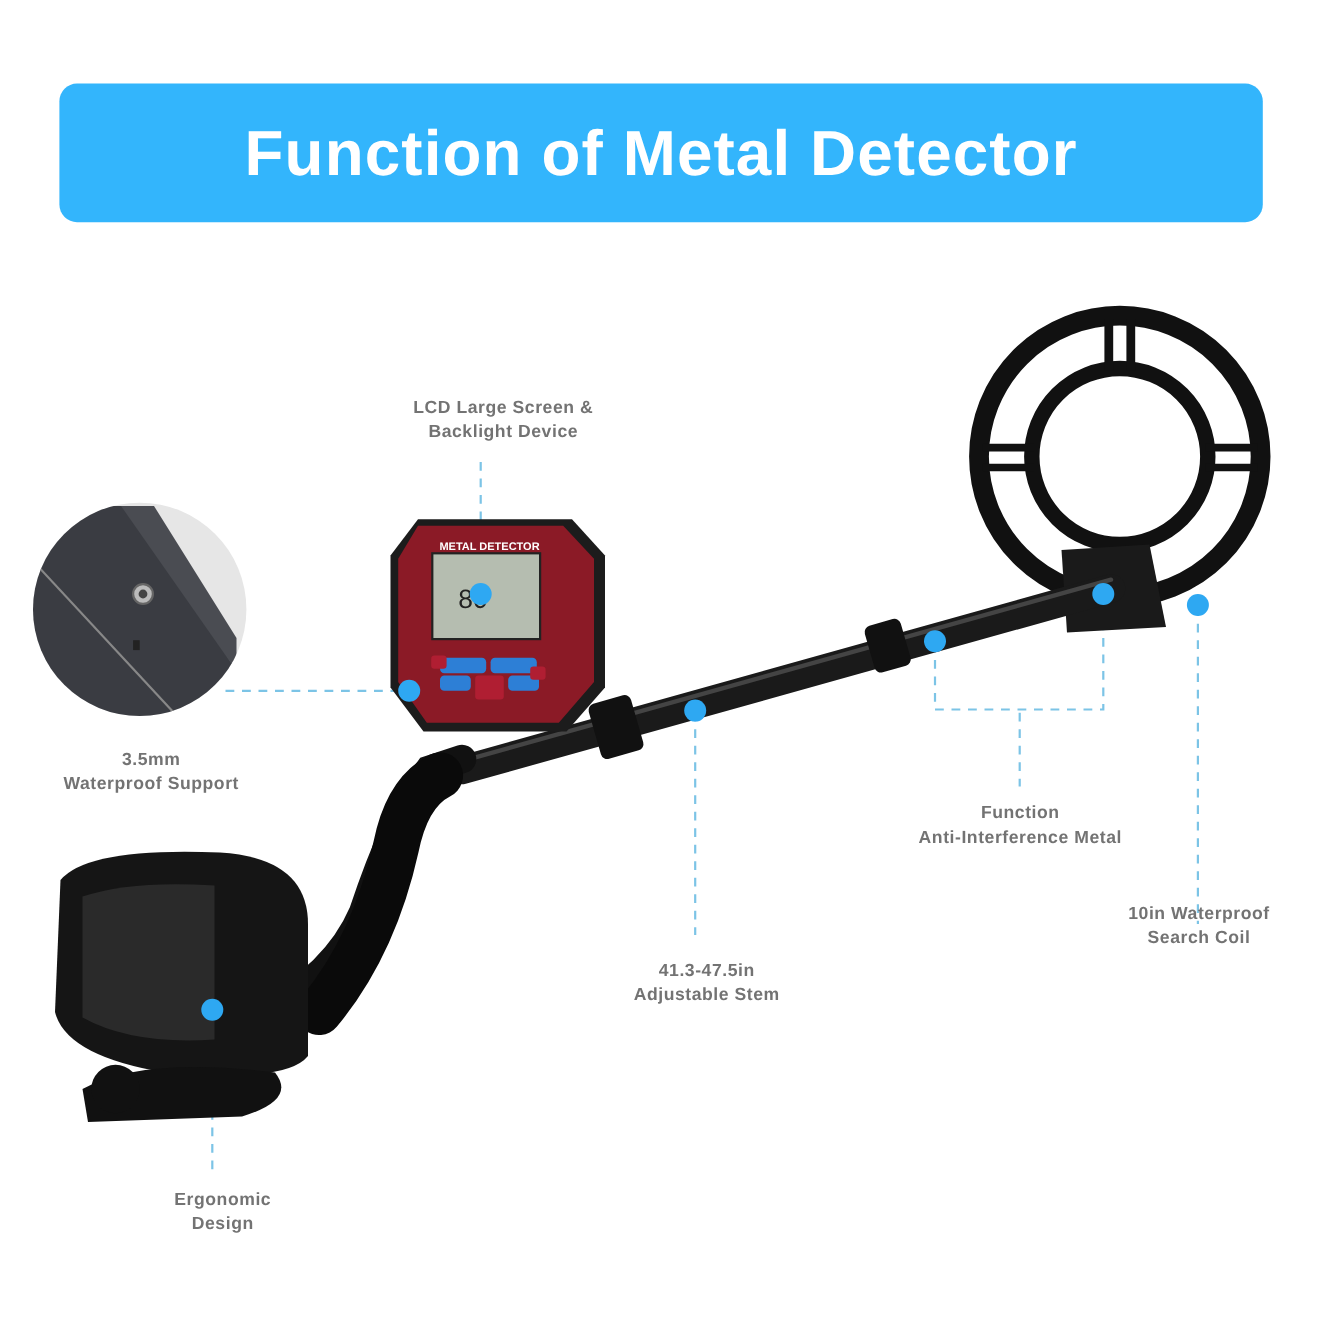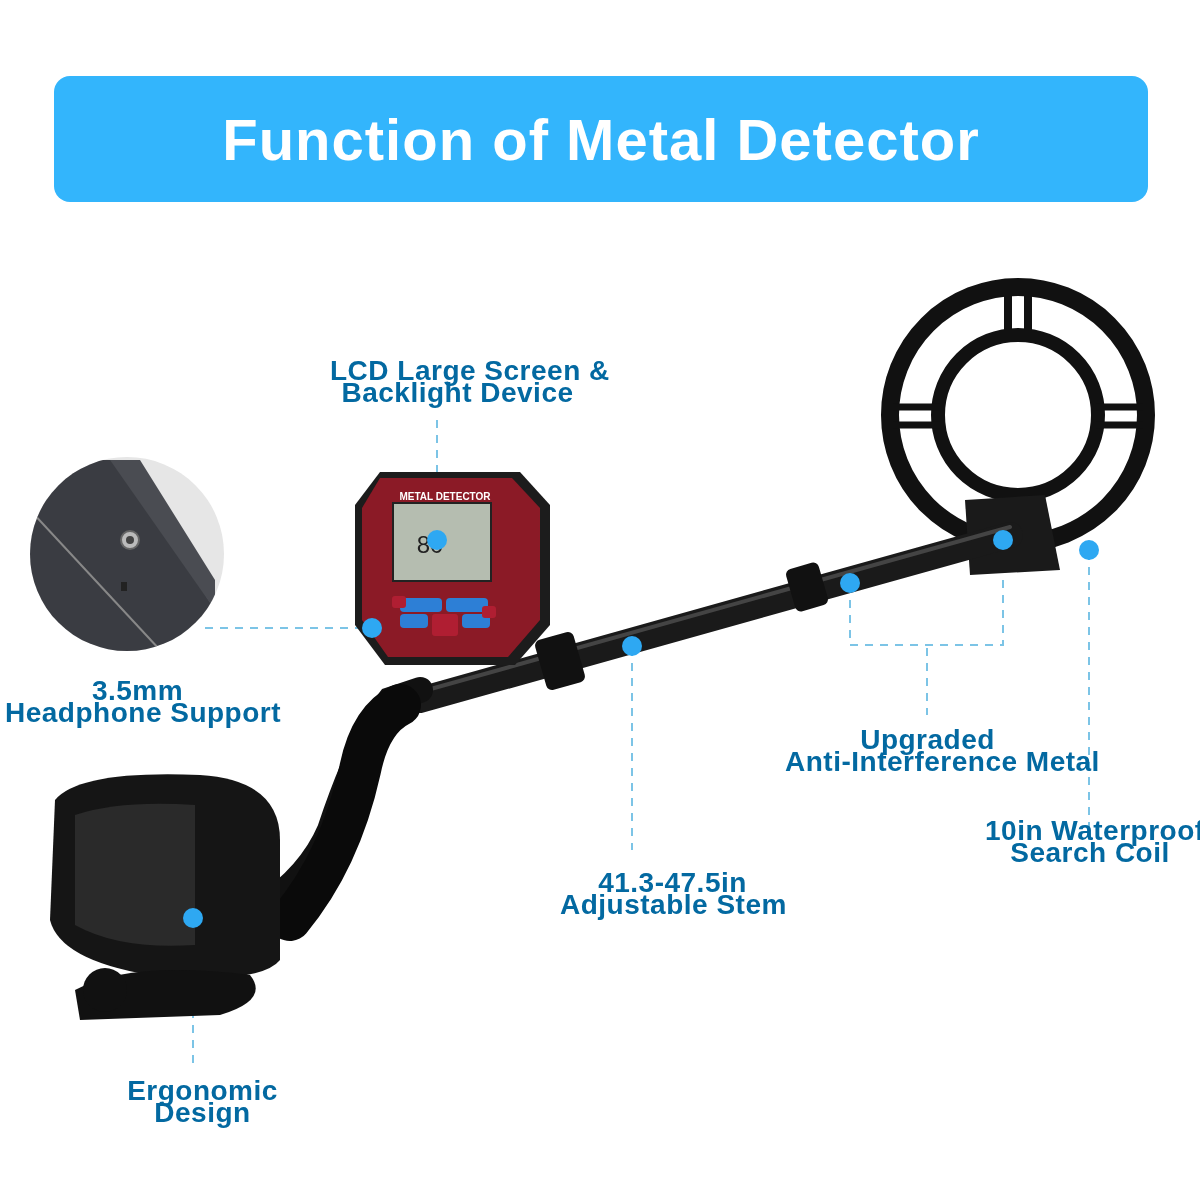--- a/index.html
+++ b/index.html
@@ -1,19 +1,19 @@
 <!DOCTYPE html>
 <html><head>
 <meta charset="utf-8">
 <style>
   html,body{margin:0;padding:0;background:#fff;}
   body{width:1200px;height:1200px;position:relative;overflow:hidden;font-family:"Liberation Sans",sans-serif;}
   .banner{position:absolute;left:54px;top:76px;width:1094px;height:126px;background:#33b5fc;border-radius:16px;display:flex;align-items:center;justify-content:center;text-align:center;}
   .banner h1{margin:0;color:#fff;font-size:58px;font-weight:bold;letter-spacing:1px;}
-  .label{position:absolute;text-align:center;font-weight:bold;font-size:28px;line-height:22px;color:#0369a1;letter-spacing:0.5px;white-space:pre;}
+  .label{position:absolute;text-align:center;font-weight:bold;font-size:16px;line-height:22px;color:#737373;letter-spacing:0.5px;white-space:pre;}
   svg.art{position:absolute;left:0;top:0;}
   .dot{fill:#2ea8f2;}
 </style>
 </head>
 <body>
 
 <div class="banner">
   <h1>Function of Metal Detector</h1>
 </div>
 
@@ -90,21 +90,21 @@
   <circle class="dot" cx="632" cy="646" r="10"></circle>
   <circle class="dot" cx="850" cy="583" r="10"></circle>
   <circle class="dot" cx="1003" cy="540" r="10"></circle>
   <circle class="dot" cx="1089" cy="550" r="10"></circle>
   <circle class="dot" cx="193" cy="918" r="10"></circle>
 </svg>
 
 <div class="label" style="left:330px;top:360px;width:255px;">LCD Large Screen &amp;
 Backlight Device</div>
 <div class="label" style="left:5px;top:680px;width:265px;">3.5mm
-Headphone Support</div>
-<div class="label" style="left:560px;top:872px;width:225px;text-align:center;">41.3-47.5in
+Waterproof Support</div>
+<div class="label" style="left:530px;top:872px;width:225px;text-align:center;">41.3-47.5in
 Adjustable Stem</div>
-<div class="label" style="left:785px;top:729px;width:285px;">Upgraded
+<div class="label" style="left:785px;top:729px;width:285px;">Function
 Anti-Interference Metal</div>
 <div class="label" style="left:985px;top:820px;width:210px;">10in Waterproof
 Search Coil</div>
 <div class="label" style="left:120px;top:1080px;width:165px;">Ergonomic
 Design</div>
 
 </body></html>

